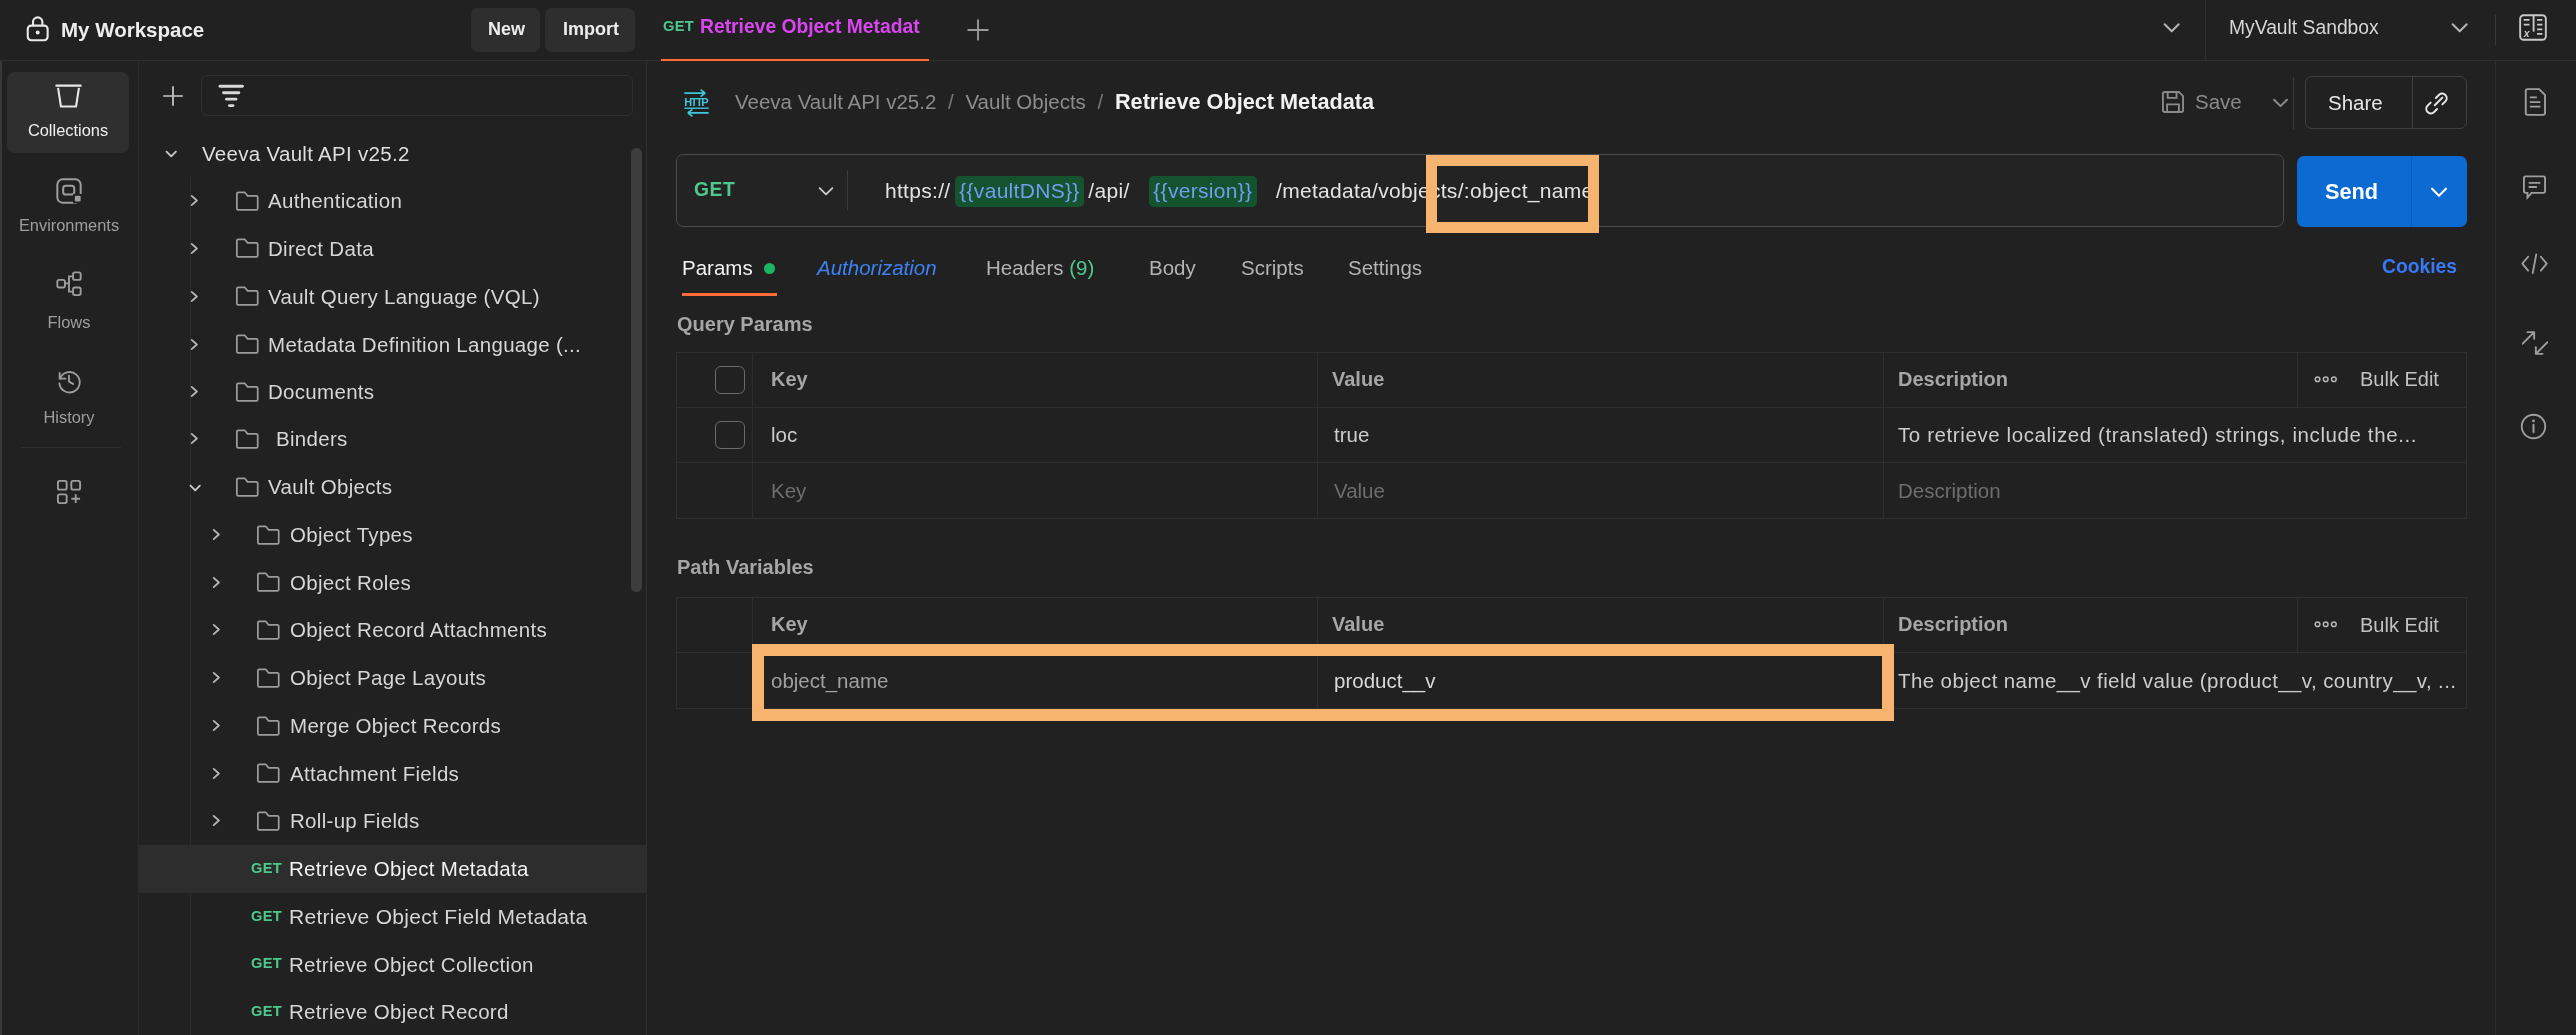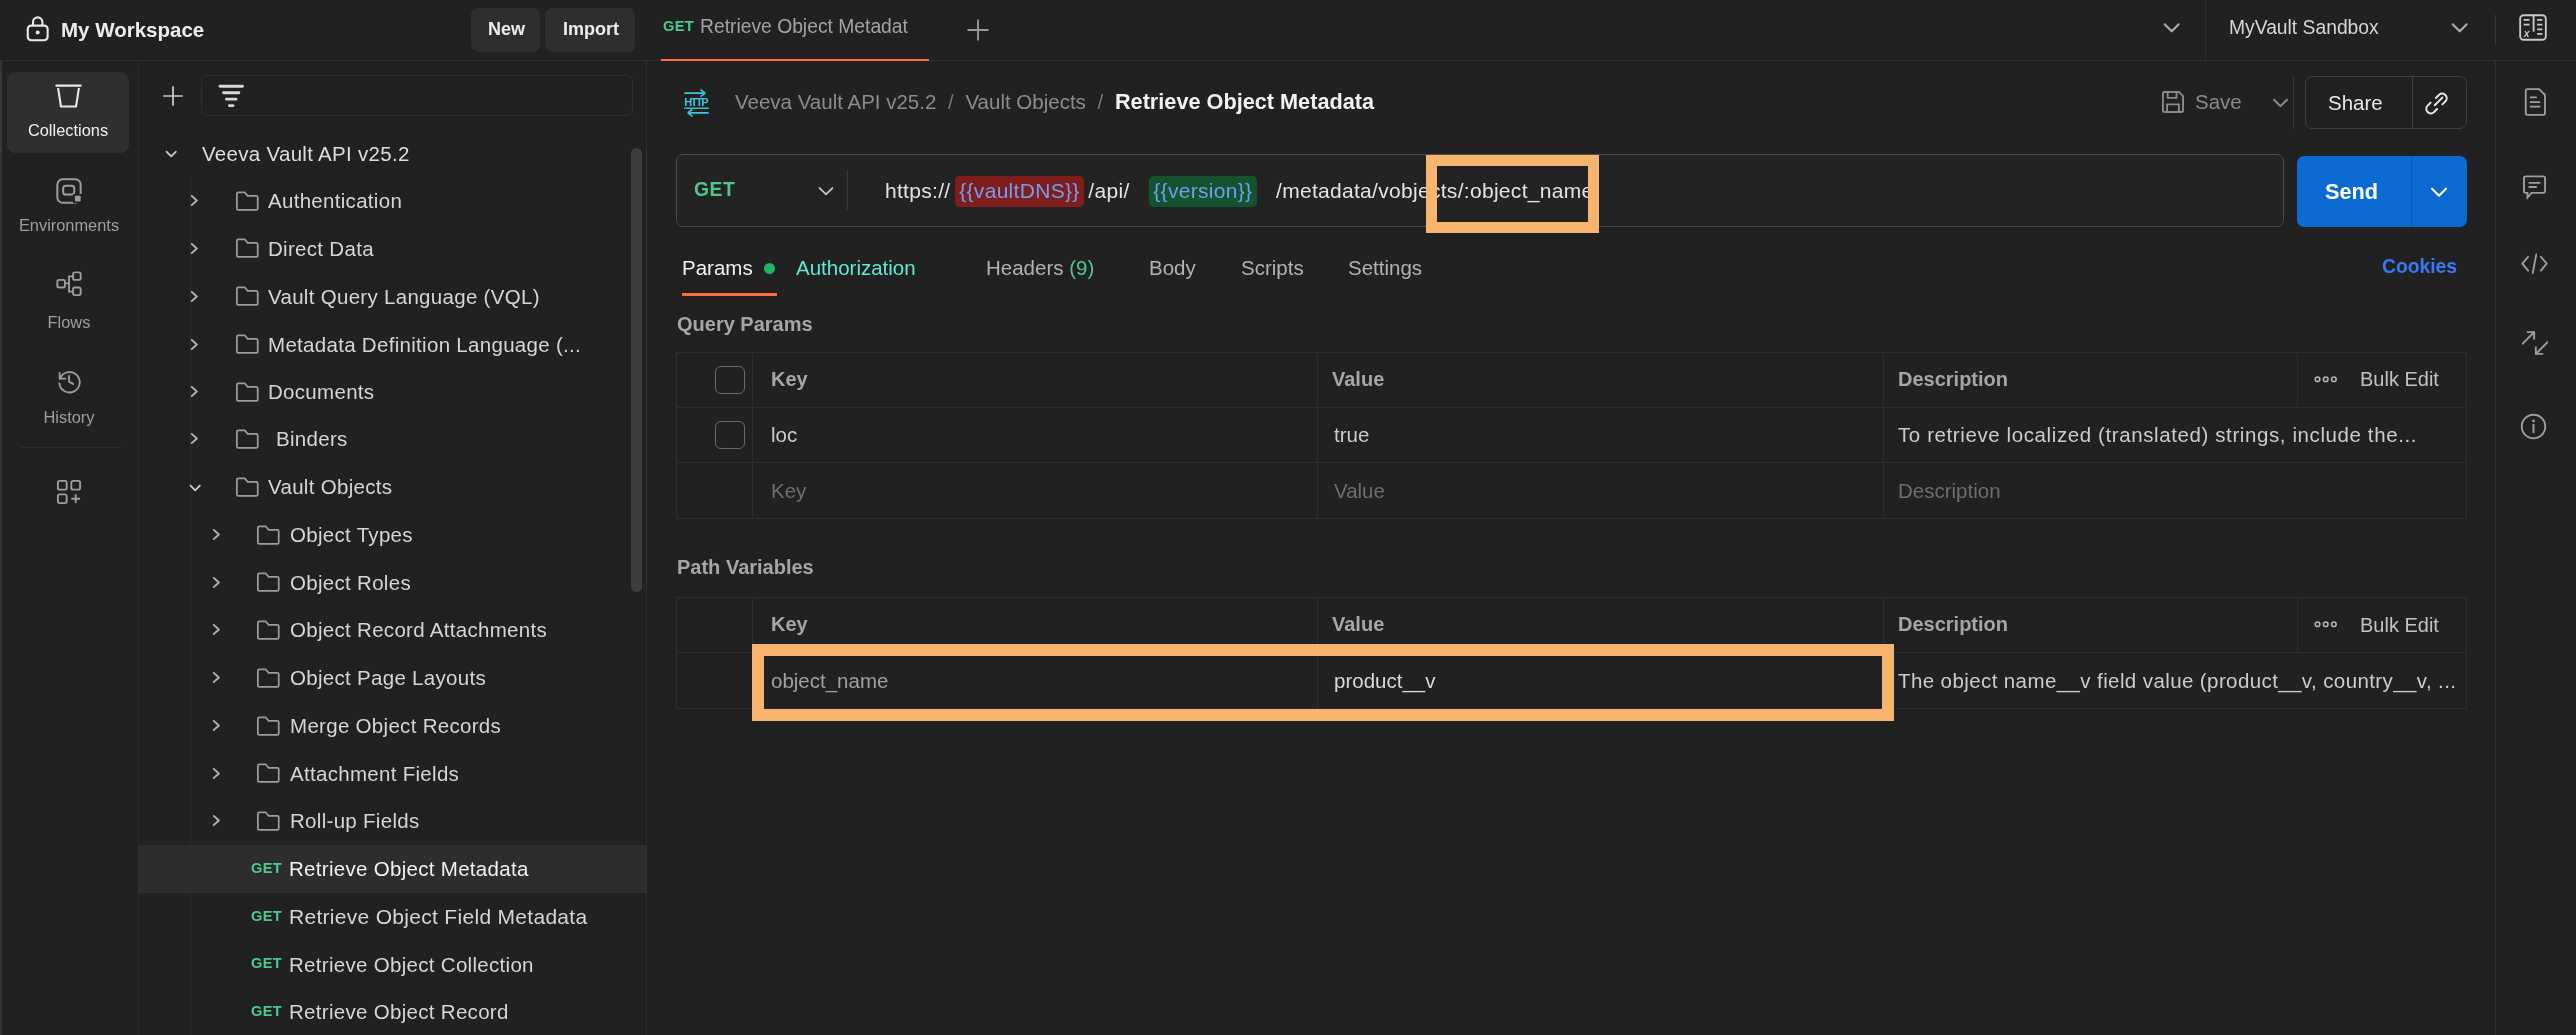--- a/index.html
+++ b/index.html
@@ -24,21 +24,21 @@
     <circle cx="20" cy="30" r="3.4" fill="#e8e8e8"></circle>
   </svg>
   <div class="txt" style="left:61px;top:17.6px;font-size:20.5px;font-weight:700;color:#ededed;">My Workspace</div>
 
   <div class="abs" style="left:471px;top:7.6px;width:69px;height:44px;background:#2e2e2e;border-radius:7px;"></div>
   <div class="txt" style="left:488px;top:19px;font-size:18px;font-weight:700;color:#ededed;">New</div>
   <div class="abs" style="left:545px;top:7.6px;width:90px;height:44px;background:#2e2e2e;border-radius:7px;"></div>
   <div class="txt" style="left:563px;top:19px;font-size:18px;font-weight:700;color:#ededed;">Import</div>
 
   <div class="txt" style="left:663px;top:18px;font-size:14.6px;font-weight:700;color:#4ec98d;letter-spacing:0.3px;">GET</div>
-  <div class="txt" style="left:700px;top:16.4px;font-size:19.3px;color:#a3a3a3;">Retrieve Object Metadat</div>
+  <div class="txt" style="left:700px;top:16.4px;font-size:19.3px;color:#d946ef;font-weight:bold;">Retrieve Object Metadat</div>
   <div class="abs" style="left:661px;top:59px;width:268px;height:2.3px;background:#ff6c37;"></div>
 
   <svg class="abs" style="left:964px;top:16px" width="28" height="28" viewBox="0 0 48 48">
     <path d="M24 6 V42 M6 24 H42" stroke="#9a9a9a" stroke-width="3.2"></path>
   </svg>
 
   <svg class="abs" style="left:2160px;top:19.3px" width="23.4" height="17.6" viewBox="0 0 40 30">
     <path d="M8 9 L20 21 L32 9" fill="none" stroke="#b0b0b0" stroke-width="3.6" stroke-linecap="round" stroke-linejoin="round"></path>
   </svg>
   <div class="vline" style="left:2205px;top:0;height:60px;"></div>
@@ -256,38 +256,38 @@
 
   <div id="urlbar">
     <div class="abs" style="left:676px;top:154px;width:1608px;height:73px;background:#232323;border:1.2px solid #4d4d4d;border-radius:7px;"></div>
     <div class="txt" style="left:694px;top:179px;font-size:19.3px;font-weight:700;color:#4ec98d;letter-spacing:0.6px;">GET</div>
     <svg class="abs" style="left:816px;top:184px" width="20" height="15" viewBox="0 0 34 26">
       <path d="M6 7 L17 18 L28 7" fill="none" stroke="#c9c9c9" stroke-width="3.2" stroke-linecap="round" stroke-linejoin="round"></path>
     </svg>
     <div class="vline" style="left:847px;top:170px;height:40px;background:#3a3a3a;"></div>
     <div class="abs" style="left:885px;top:176px;height:30px;display:flex;align-items:center;font-size:21px;letter-spacing:0.3px;color:#e3e3e3;white-space:nowrap;">
       <span>https://</span>
-      <span style="display:inline-block;background:#7f1d1d;border-radius:4.7px;color:#6e9ff2;padding:3.5px 4.7px;margin:0 4.1px;text-align:right;">{{vaultDNS}}</span>
+      <span style="display:inline-block;background:#14532d;border-radius:4.7px;color:#6e9ff2;padding:3.5px 4.7px;margin:0 4.1px;text-align:right;">{{vaultDNS}}</span>
       <span>/api/</span>
       <span style="display:inline-block;background:#14532d;border-radius:4.7px;color:#6e9ff2;padding:3.5px 4.7px;margin:0 19px;">{{version}}</span>
       <span>/metadata/vobjects/:object_name</span>
     </div>
     <div class="abs" style="left:2297px;top:156px;width:170px;height:71px;background:#0c6ad3;border-radius:7px;"></div>
     <div class="txt" style="left:2325px;top:179px;font-size:21.7px;font-weight:700;color:#ffffff;">Send</div>
     <div class="vline" style="left:2411px;top:156px;height:71px;background:#0b5cb8;"></div>
     <svg class="abs" style="left:2428px;top:184px" width="22" height="16.4" viewBox="0 0 38 28">
       <path d="M7 8 L19 20 L31 8" fill="none" stroke="#ffffff" stroke-width="3.6" stroke-linecap="round" stroke-linejoin="round"></path>
     </svg>
   </div>
 
   <div id="reqtabs">
     <div class="txt" style="left:682px;top:256px;font-size:20.5px;color:#f2f2f2;">Params</div>
     <div class="abs" style="left:764px;top:263px;width:11px;height:11px;border-radius:50%;background:#1db564;"></div>
     <div class="abs" style="left:682px;top:293px;width:95px;height:2.9px;background:#ff6c37;"></div>
-    <div class="txt" style="left:796px;top:256px;font-size:20.5px;color:#5eead4;">Authorization</div>
+    <div class="txt" style="left:817px;top:256px;font-size:20.5px;color:#3b82f6;font-style:italic;">Authorization</div>
     <div class="txt" style="left:986px;top:256px;font-size:20.5px;color:#b3b3b3;">Headers&nbsp;<span style="color:#4ec98d;">(9)</span></div>
     <div class="txt" style="left:1149px;top:256px;font-size:20.5px;color:#b3b3b3;">Body</div>
     <div class="txt" style="left:1241px;top:256px;font-size:20.5px;color:#b3b3b3;">Scripts</div>
     <div class="txt" style="left:1348px;top:256px;font-size:20.5px;color:#b3b3b3;">Settings</div>
     <div class="txt" style="left:2382px;top:256px;font-size:19.3px;font-weight:700;color:#3779f6;">Cookies</div>
   </div>
 
   <div id="tables">
     <div class="txt" style="left:677px;top:313px;font-size:20px;font-weight:700;color:#a6a6a6;">Query Params</div>
 

